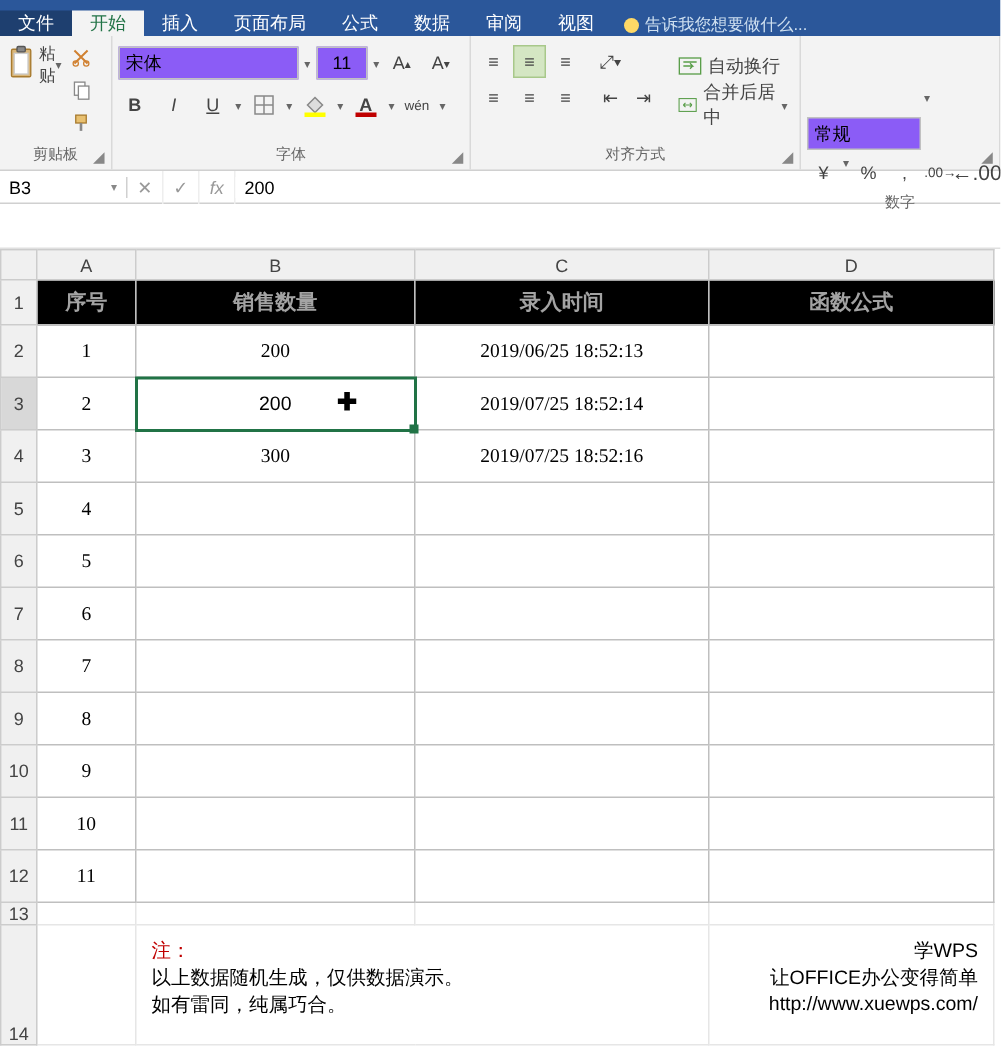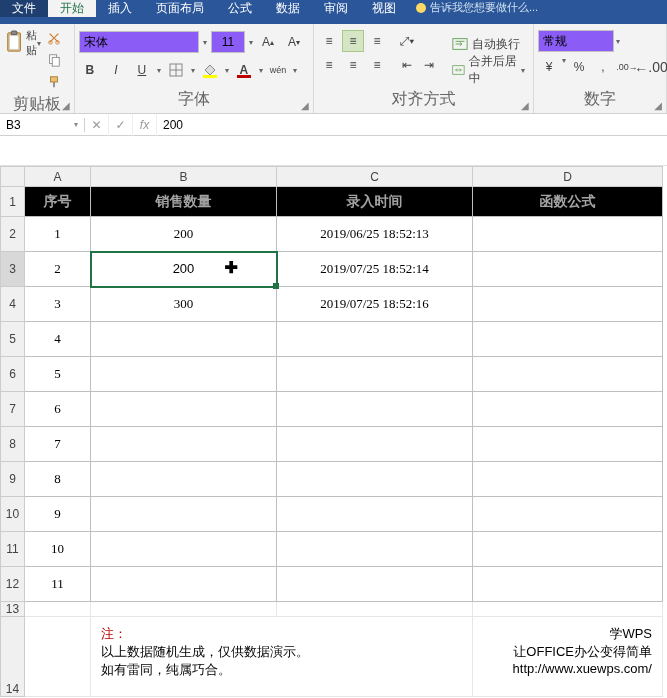--- a/index.html
+++ b/index.html
@@ -1,30 +1,30 @@
 <!DOCTYPE html>
 <html><head>
 <meta charset="utf-8">
 <style>
 * { box-sizing: border-box; margin: 0; padding: 0; font-family: "Microsoft YaHei", sans-serif; }
 body { background: #fff; width: 667px; height: 698px; overflow: hidden; position: relative; }
 
 
-.menubar { background: #2b579a; height: 24px; display: flex; align-items: flex-start; color: #fff; font-size: 12px; }
+.menubar { background: #2b579a; height: 24px; display: flex; align-items: flex-end; color: #fff; font-size: 12px; }
 .menubar .tab { padding: 0 12px; display: flex; align-items: center; cursor: pointer; }
 .menubar .tab.file { background: #1e3f6f; }
 .menubar .tab.active { background: #f3f3f3; color: #217346; }
 .menubar .tell-me { color: #cfe0f0; font-size: 11px; display: flex; align-items: center; padding-left: 8px; gap: 4px; }
 .bulb { width: 10px; height: 10px; border-radius: 50%; background: #ffd966; display:inline-block; }
 
 
 .ribbon { background: #f3f3f3; border-bottom: 1px solid #d0d0d0; height: 90px; display: flex; }
 .group { border-right: 1px solid #d9d9d9; display: flex; flex-direction: column; padding: 2px 4px 0 4px; position:relative; }
 .group-body { flex: 1; display: flex; align-items: flex-start; gap: 4px; }
-.group-label { text-align: center; font-size: 16px; color: #666; padding: 2px 0 3px; position:relative;}
+.group-label { text-align: center; font-size: 10px; color: #666; padding: 2px 0 3px; position:relative;}
 .dlg { position:absolute; right:2px; bottom:2px; width:12px; height:12px; font-size:10px; color:#888; display:flex; align-items:center; justify-content:center; cursor:pointer; }
 
 .big-btn { display:flex; flex-direction:row; align-items:center; width:36px; font-size:11px; color:#444; cursor:pointer; padding-top:2px;}
 .big-btn .icon { width:24px; height:24px; margin-bottom:2px; display:flex; align-items:center; justify-content:center; }
 .clipboard-icon svg { width:22px; height:24px; }
 .dropdown-arrow { font-size:8px; color:#666; }
 
 .mini-col { display:flex; flex-direction:column; gap:2px; padding-top:2px;}
 .mini { width:20px; height:20px; display:flex; align-items:center; justify-content:center; font-size:12px; color:#666; cursor:pointer;}
 .mini svg { width:14px; height:14px; }
@@ -39,21 +39,21 @@
 .fill-yellow::after { background:#ffff00; }
 .fill-red::after { background:#c00000; }
 
 .align-grid { display:grid; grid-template-columns:repeat(3,22px); grid-template-rows:22px 22px; gap:2px; }
 .align-grid .btn.active { background:#d4e6c3; border-color:#a8c88a;}
 
 .wide-col { display:flex; flex-direction:column; gap:2px; padding-top:2px; font-size:12px; color:#444; }
 .wide-btn { display:flex; align-items:center; gap:4px; height:24px; padding:0 4px; cursor:pointer;}
 .wide-btn svg { width:16px; height:14px; }
 
-.num-format { width:76px; }
+.num-format { width:76px;margin-top:48px; }
 .num-row { display:flex; gap:2px; }
 
 
 .fbar { display:flex; align-items:center; height:22px; border-bottom:1px solid #d0d0d0; background:#fff;}
 .namebox { width:85px; border-right:1px solid #d0d0d0; font-size:12px; padding:0 6px; display:flex; align-items:center; justify-content:space-between; }
 .namebox .dd { font-size:8px; color:#888; }
 .fbar-btns { display:flex; }
 .fbar-btns .fb { width:24px; height:22px; display:flex; align-items:center; justify-content:center; color:#999; font-size:12px; border-right:1px solid #eee; cursor:pointer;}
 .fx { font-style:italic; color:#666; }
 .formula-input { flex:1; font-size:12px; padding:0 6px; border:none; outline:none; }

